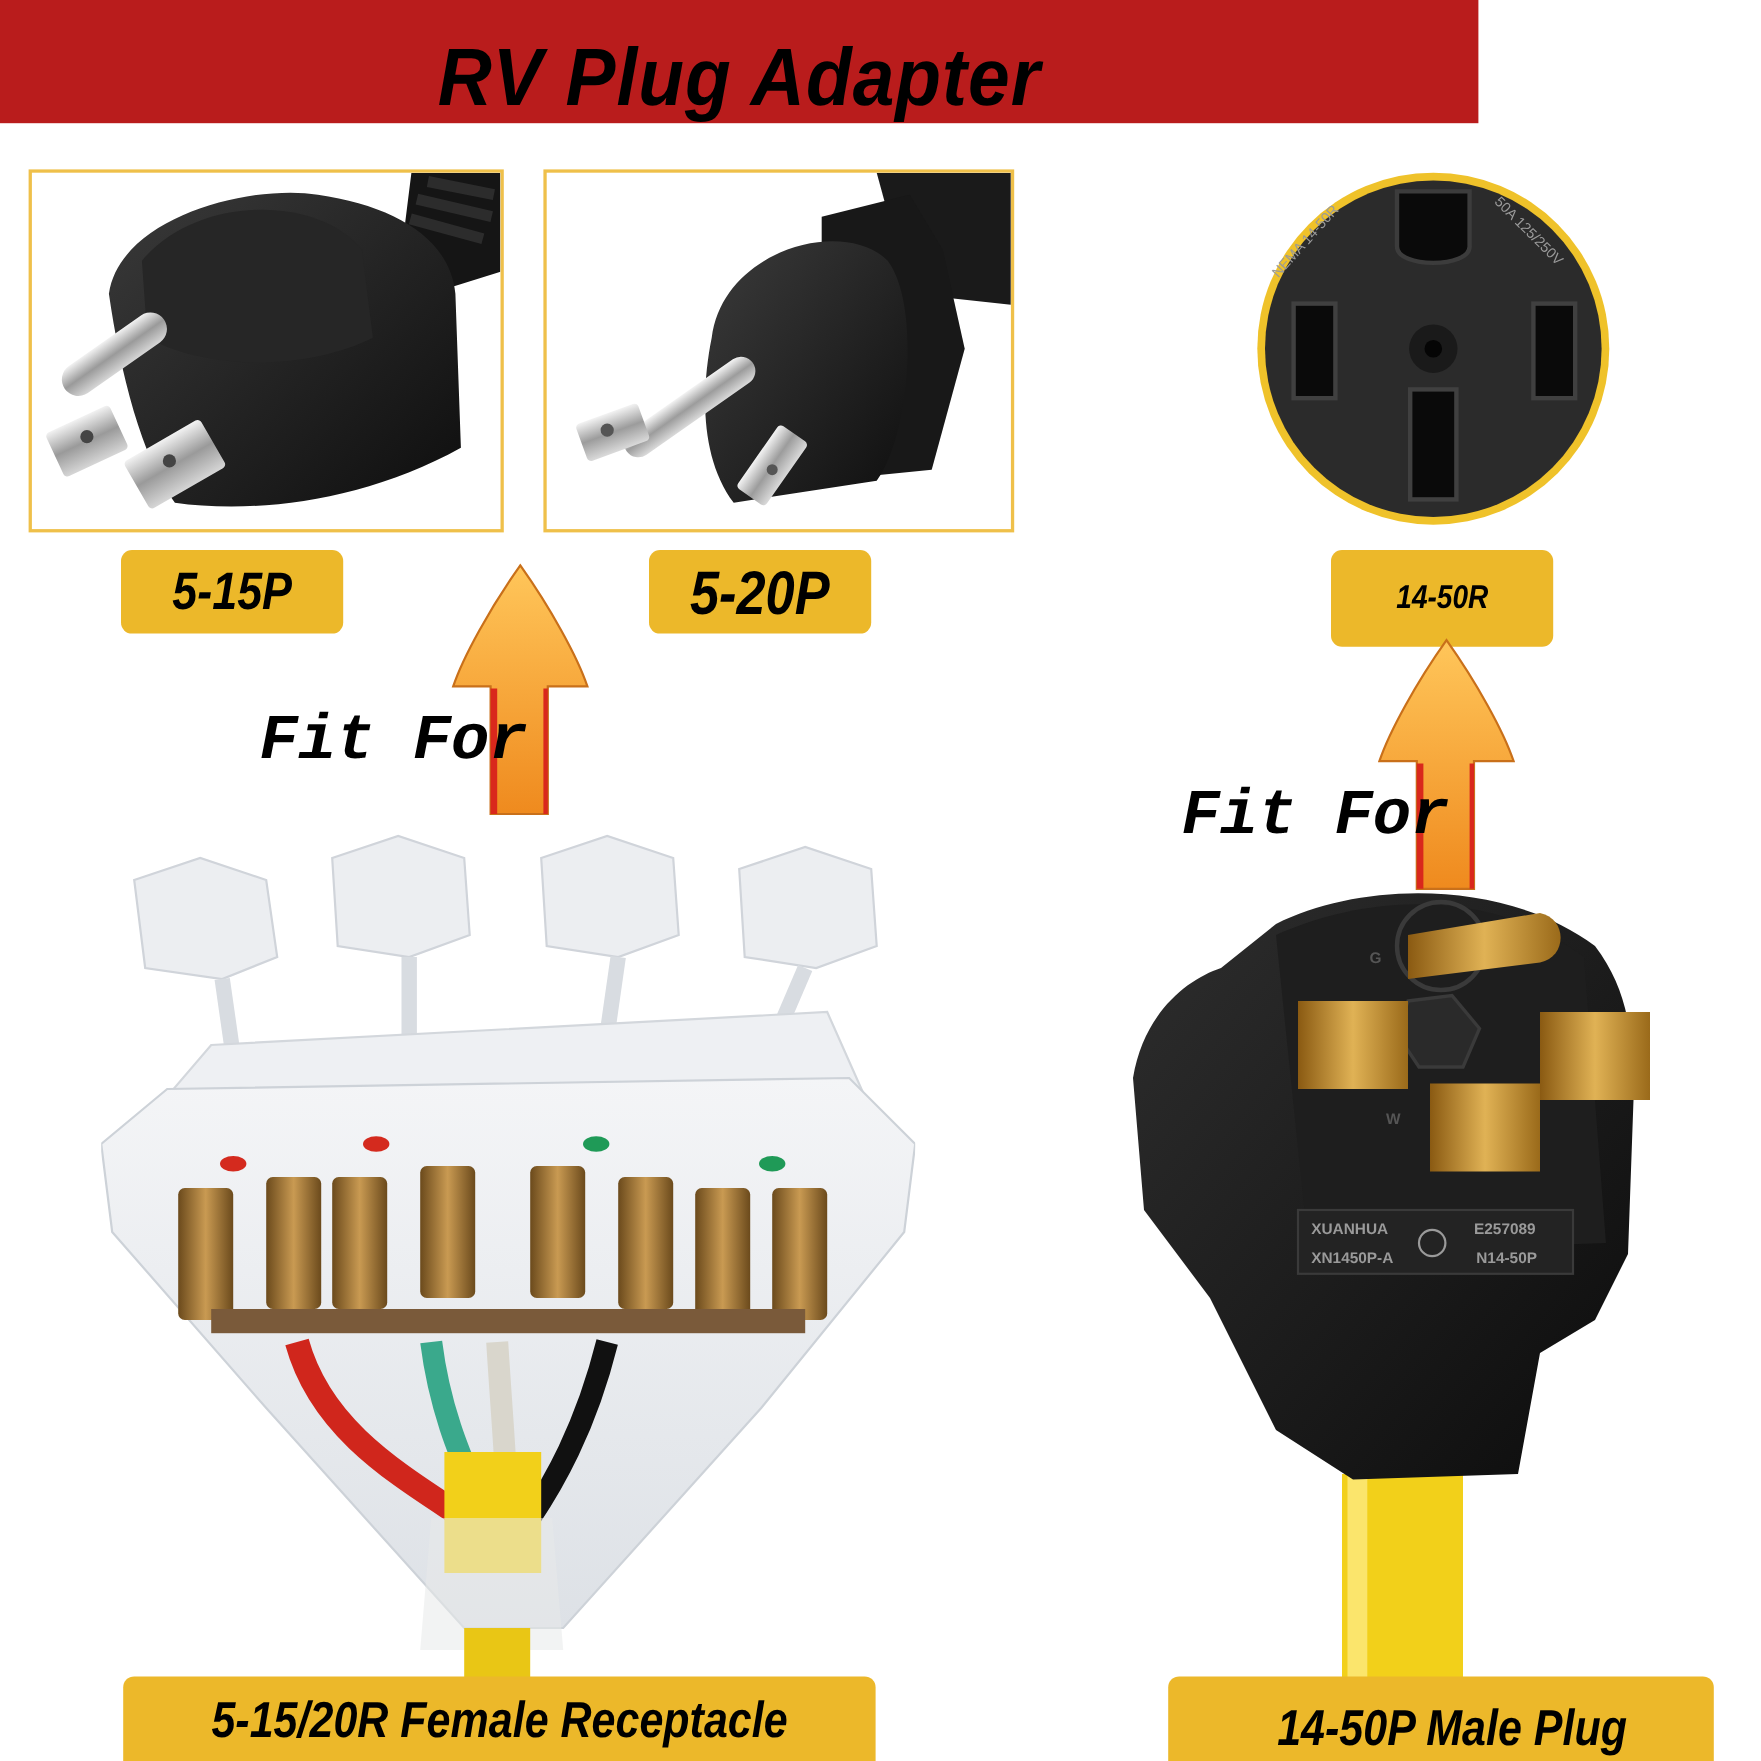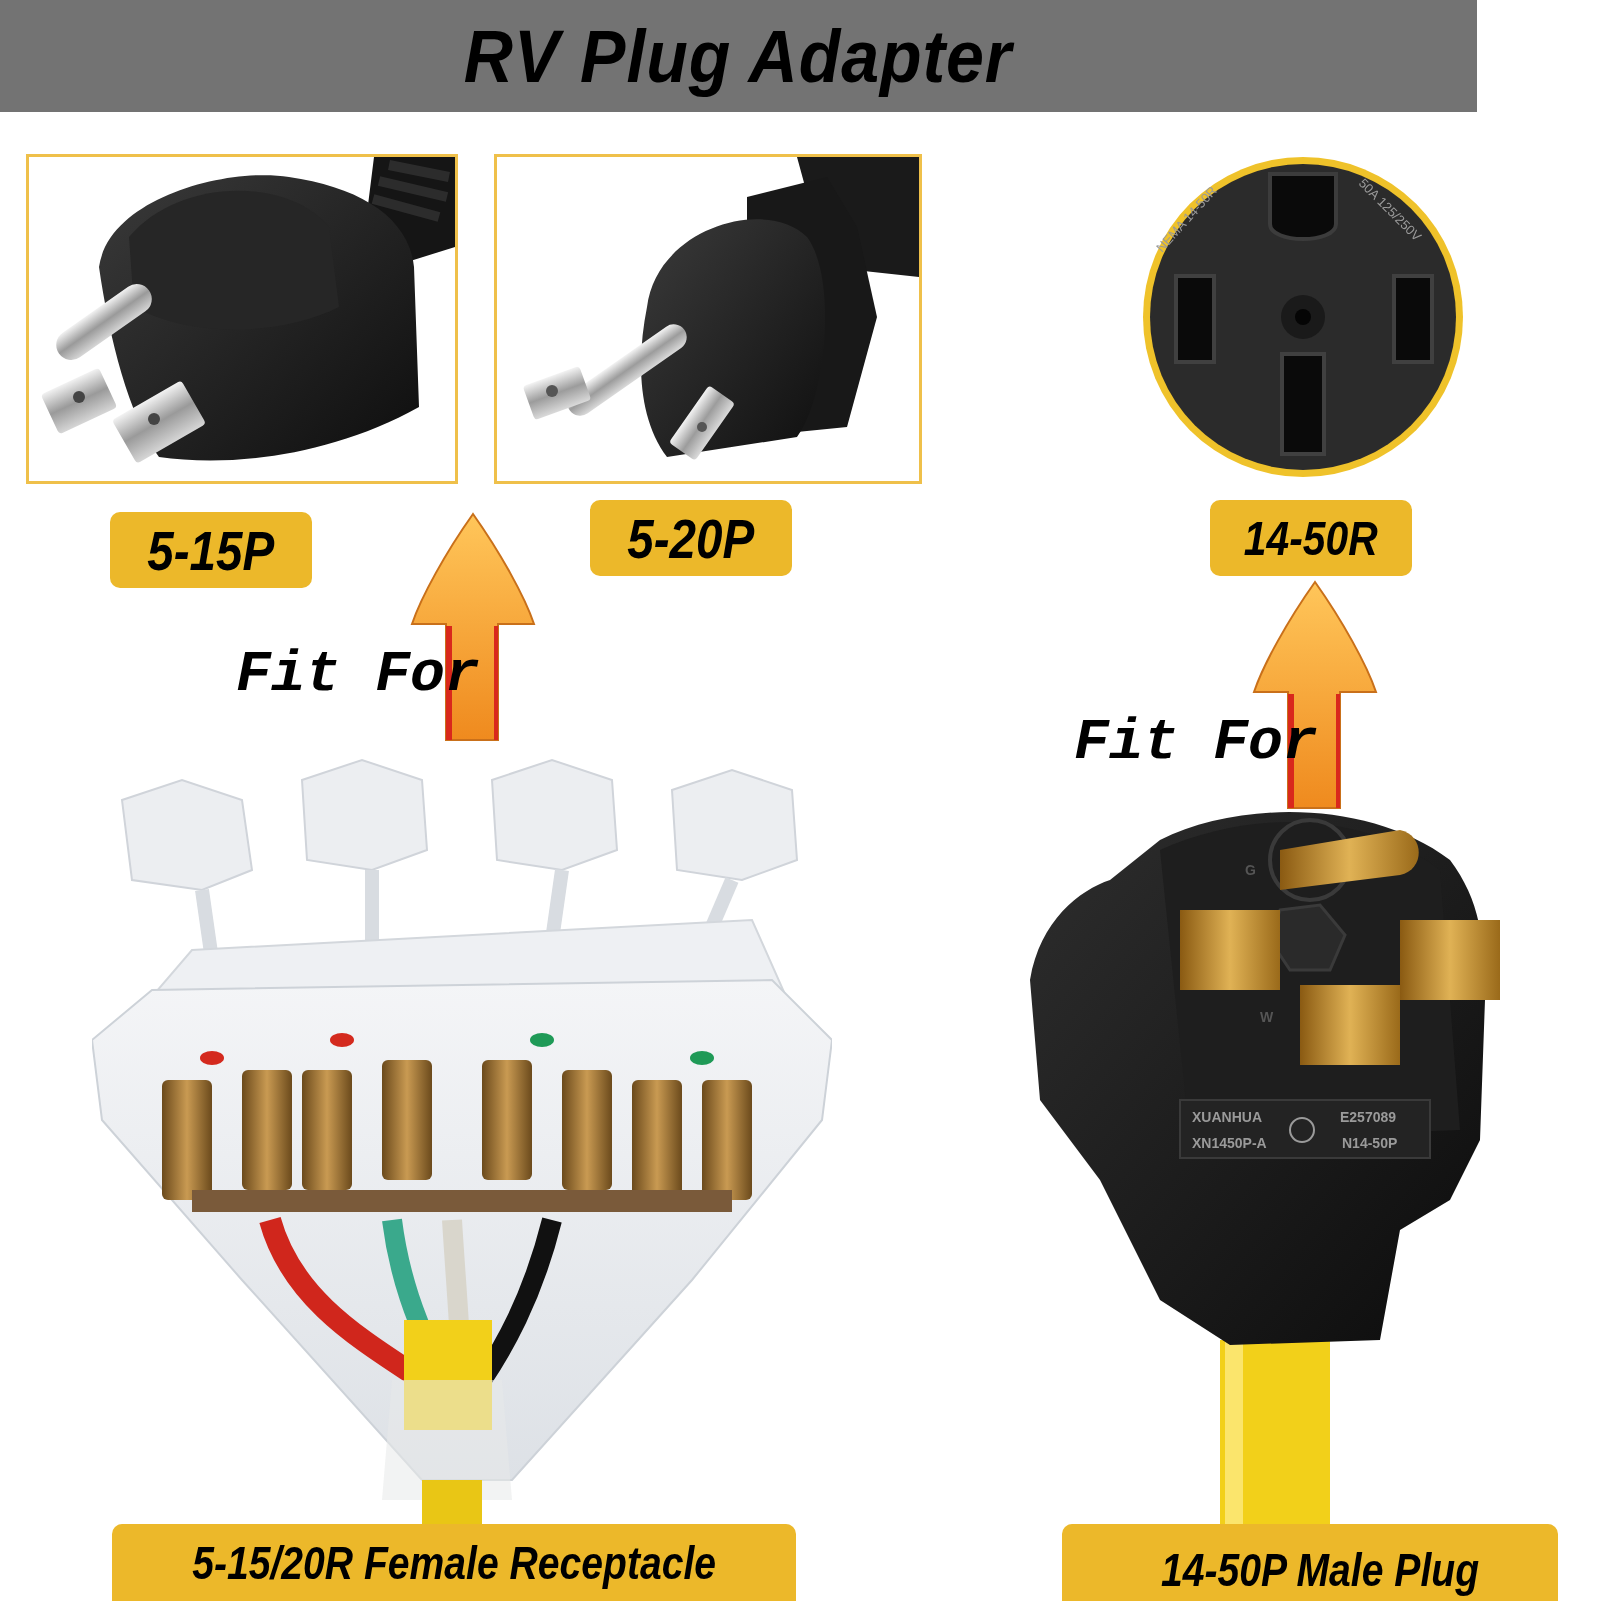--- a/index.html
+++ b/index.html
@@ -1,22 +1,22 @@
 <!DOCTYPE html>
 <html><head>
 <meta charset="utf-8">
 <style>
   * { box-sizing: border-box; margin: 0; padding: 0; }
   html, body { width: 1601px; height: 1601px; background: #ffffff; overflow: hidden; }
   body { position: relative; font-family: "Liberation Sans", sans-serif; }
 
   .banner {
-    position: absolute; left: 0; top: 0; width: 1477px; height: 112px;
-    background: #737373;
-    display: flex; align-items: center; justify-content: center;
+    position: absolute; left: 0; top: 0; width: 1344px; height: 112px;
+    background: #b91c1c;
+    display: flex; align-items: flex-end; justify-content: center;
   }
   .banner-title {
     font-family: "Liberation Sans", sans-serif;
     font-weight: 700; font-style: italic;
     font-size: 74px; color: #000; letter-spacing: 1px;
     transform: scaleX(0.92);
   }
 
   .photo-frame {
     position: absolute; border: 3px solid #efc04a; background: #fff; overflow: hidden;
@@ -102,27 +102,27 @@
     <rect x="36" y="122" width="38" height="86" fill="#0a0a0a" stroke="#404040" stroke-width="4"></rect>
     <rect x="254" y="122" width="38" height="86" fill="#0a0a0a" stroke="#404040" stroke-width="4"></rect>
     <rect x="142" y="200" width="42" height="100" fill="#0a0a0a" stroke="#404040" stroke-width="4"></rect>
     <circle cx="163" cy="163" r="22" fill="#1a1a1a"></circle>
     <circle cx="163" cy="163" r="8" fill="#050505"></circle>
     <text x="18" y="90" fill="#9a9a9a" font-size="13" font-family="Liberation Sans, sans-serif" transform="rotate(-48 30 90)">NEMA 14-50R</text>
     <text x="218" y="30" fill="#9a9a9a" font-size="13" font-family="Liberation Sans, sans-serif" transform="rotate(45 218 30)">50A 125/250V</text>
   </svg>
 </div>
 
-<div class="label" style="left:110px; top:500px; width:202px; height:76px; font-size:56px;margin-top:12px;">
+<div class="label" style="left:110px; top:500px; width:202px; height:76px; font-size:48px;">
   <span>5-15P</span>
 </div>
 <div class="label" style="left:590px; top:500px; width:202px; height:76px; font-size:56px;">
   <span>5-20P</span>
 </div>
-<div class="label" style="left:1210px; top:500px; width:202px; height:76px; font-size:48px;align-items:center;">
+<div class="label" style="left:1210px; top:500px; width:202px; height:88px; font-size:30px;align-items:center;">
   <span>14-50R</span>
 </div>
 
 <div class="arrow" style="left:410px; top:512px;">
   <svg width="126" height="232" viewBox="0 0 126 232">
     <defs>
       <linearGradient id="arr1" x1="0" y1="0" x2="0" y2="1">
         <stop offset="0" stop-color="#ffc65a"></stop>
           <stop offset="1" stop-color="#ef8a1e"></stop>
       </linearGradient>

